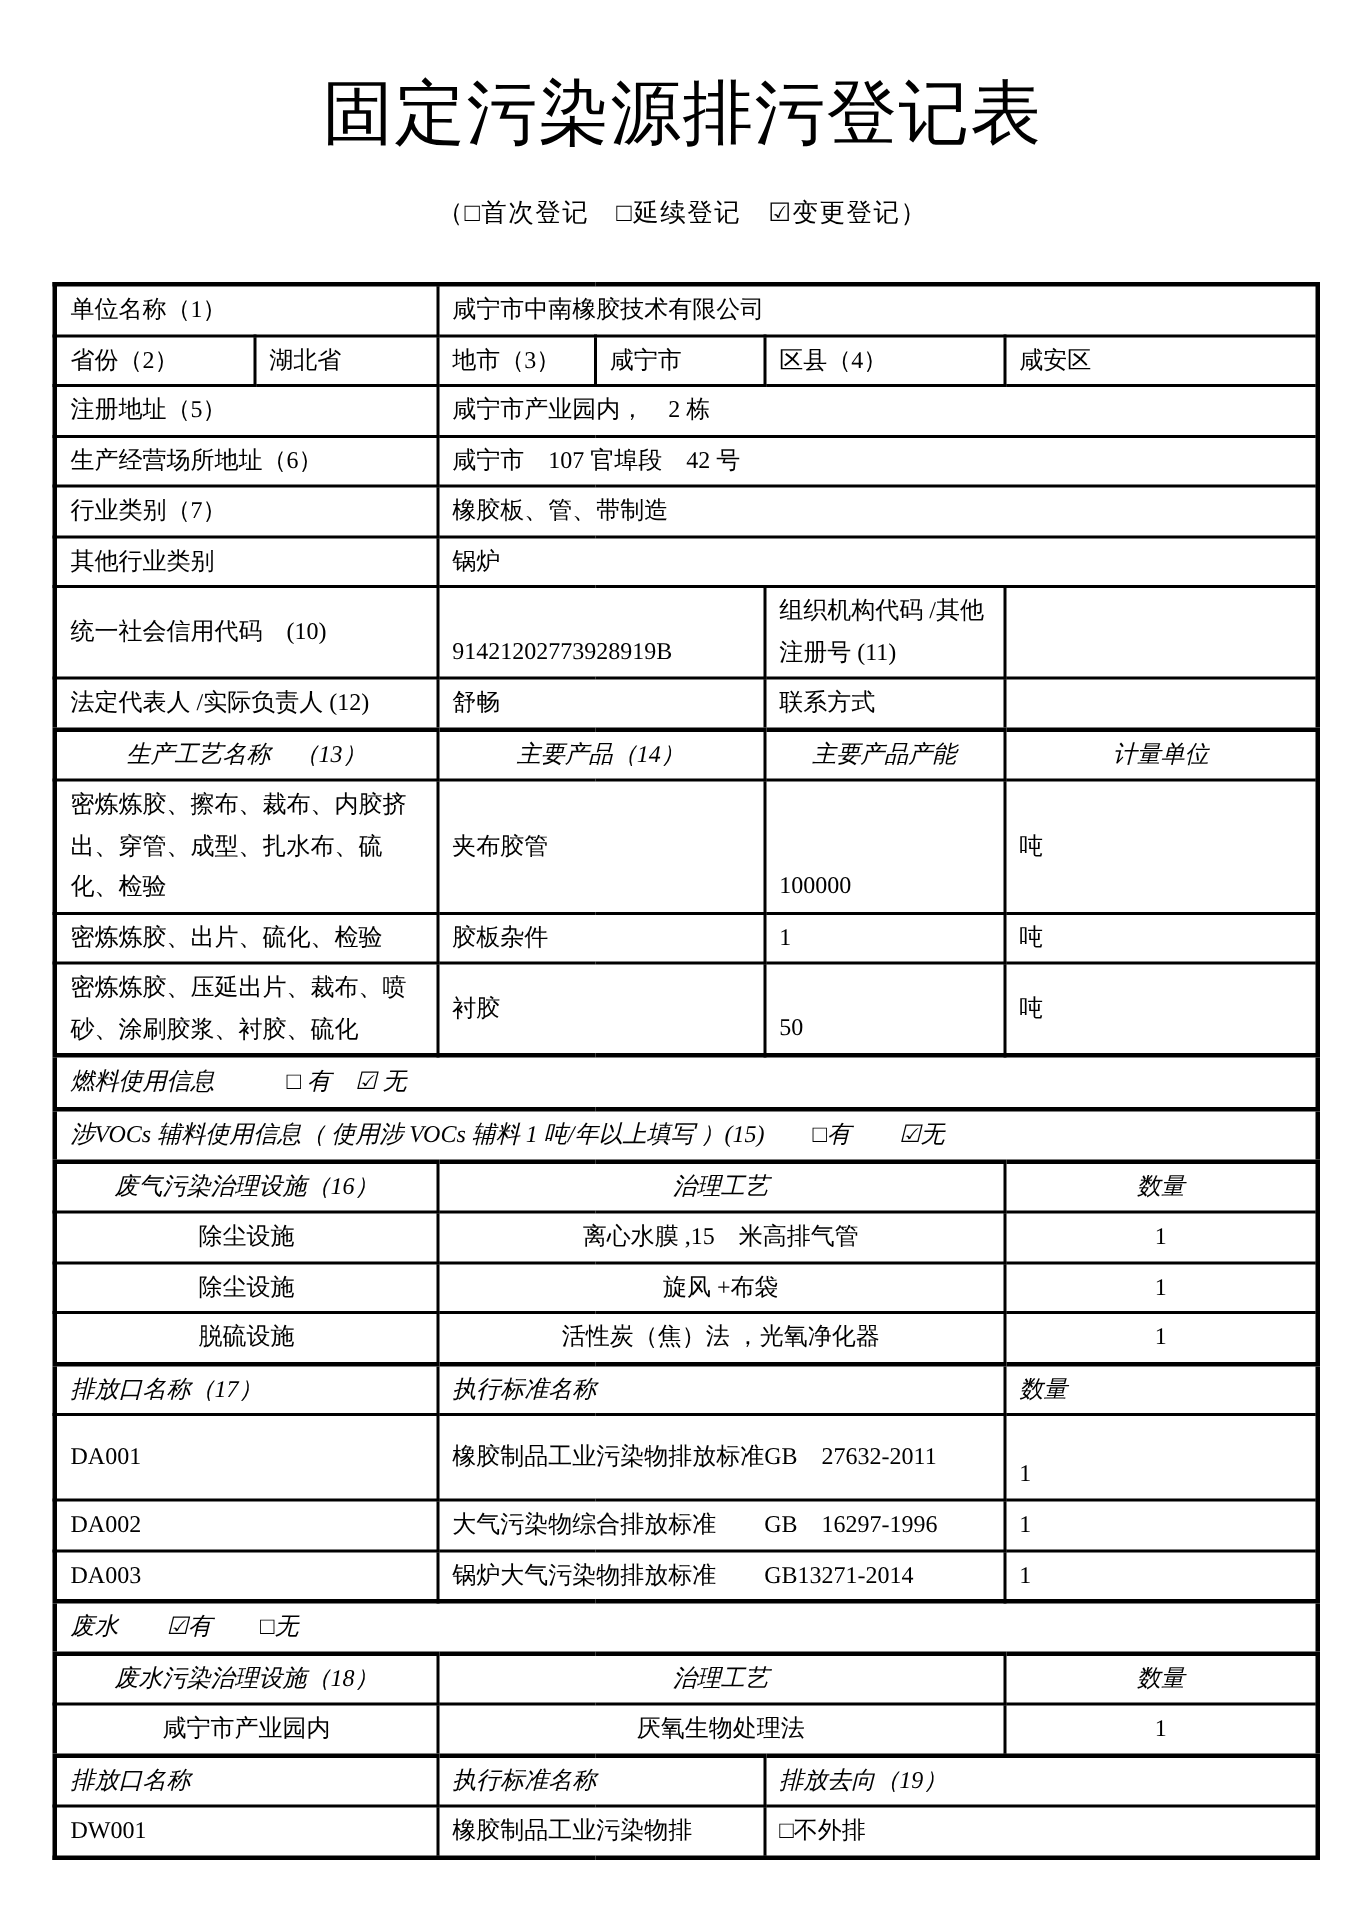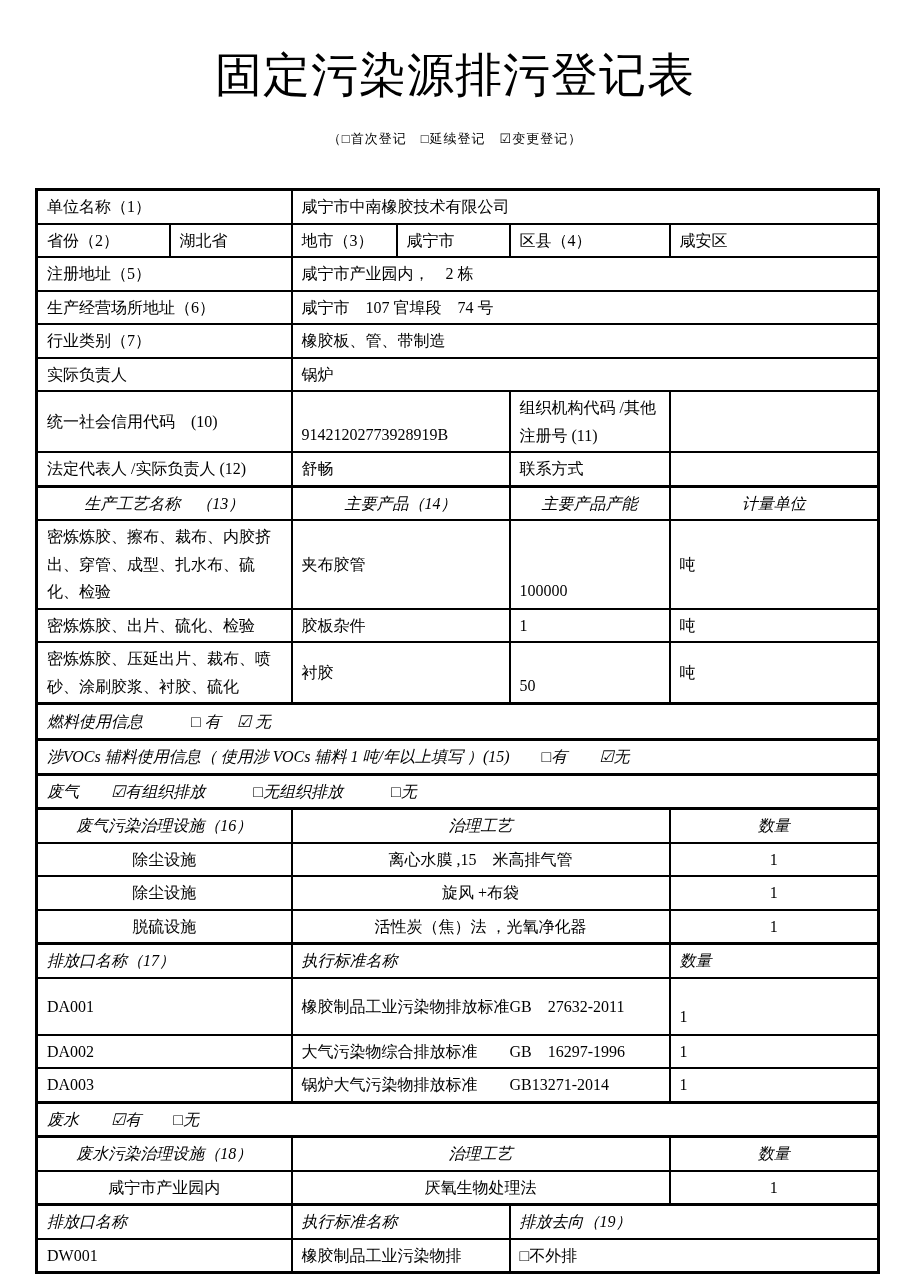--- a/index.html
+++ b/index.html
@@ -12,21 +12,21 @@
   .page { position: relative; width: 910px; height: 1287px; overflow: hidden; }
 
   .doc-title {
     position: absolute; top: 44px; left: 0; width: 100%;
     margin: 0; text-align: center;
     font-size: 47px; font-weight: 400; letter-spacing: 1px;
     font-family: "Liberation Serif", "DejaVu Serif", serif;
   }
   .doc-subtitle {
     position: absolute; top: 130px; left: 0; width: 100%;
-    text-align: center; font-size: 13px; letter-spacing: 1px;
+    text-align: center; font-size: 17px; letter-spacing: 1px;
   }
 
   table.form {
     position: absolute; top: 188px; left: 35px;
     width: 842px;
     border-collapse: collapse;
     table-layout: fixed;
     border: 3px solid #000;
     font-size: 16px;
   }
@@ -76,30 +76,30 @@
       <td>咸安区</td>
     </tr>
 
     <tr style="height:33px">
       <td colspan="2">注册地址（5）</td>
       <td colspan="4">咸宁市产业园内，　2 栋</td>
     </tr>
 
     <tr style="height:33px">
       <td colspan="2">生产经营场所地址（6）</td>
-      <td colspan="4">咸宁市　107 官埠段　74 号</td>
+      <td colspan="4">咸宁市　107 官埠段　42 号</td>
     </tr>
 
     <tr style="height:32px">
       <td colspan="2">行业类别（7）</td>
       <td colspan="4">橡胶板、管、带制造</td>
     </tr>
 
     <tr style="height:32px">
-      <td colspan="2">实际负责人</td>
+      <td colspan="2">其他行业类别</td>
       <td colspan="4">锅炉</td>
     </tr>
 
 
     <tr style="height:51px">
       <td colspan="2">统一社会信用代码　(10)</td>
       <td colspan="2" class="vb">91421202773928919B</td>
       <td>组织机构代码 /其他注册号 (11)</td>
       <td></td>
     </tr>
@@ -140,23 +140,20 @@
     </tr>
 
     <tr class="thick" style="height:36px">
       <td colspan="6" class="full">燃料使用信息　　　□ 有　☑ 无</td>
     </tr>
 
     <tr class="thick" style="height:34px">
       <td colspan="6" class="full">涉VOCs 辅料使用信息（ 使用涉 VOCs 辅料 1 吨/年以上填写 ）(15)　　□有　　☑无</td>
     </tr>
 
-    <tr class="thick" style="height:33px">
-      <td colspan="6" class="full">废气　　☑有组织排放　　　□无组织排放　　　□无</td>
-    </tr>
 
     <tr class="thick" style="height:32px">
       <td colspan="2" class="c">废气污染治理设施（16）</td>
       <td colspan="3" class="c">治理工艺</td>
       <td class="c">数量</td>
     </tr>
 
     <tr style="height:31px">
       <td colspan="2" class="c">除尘设施</td>
       <td colspan="3" class="c">离心水膜 ,15　米高排气管</td>

